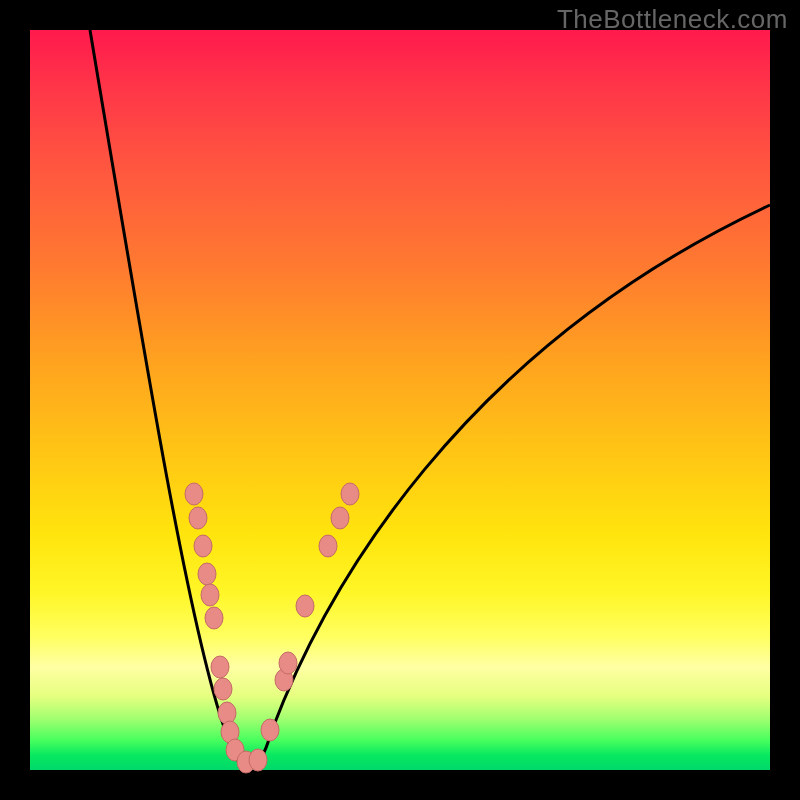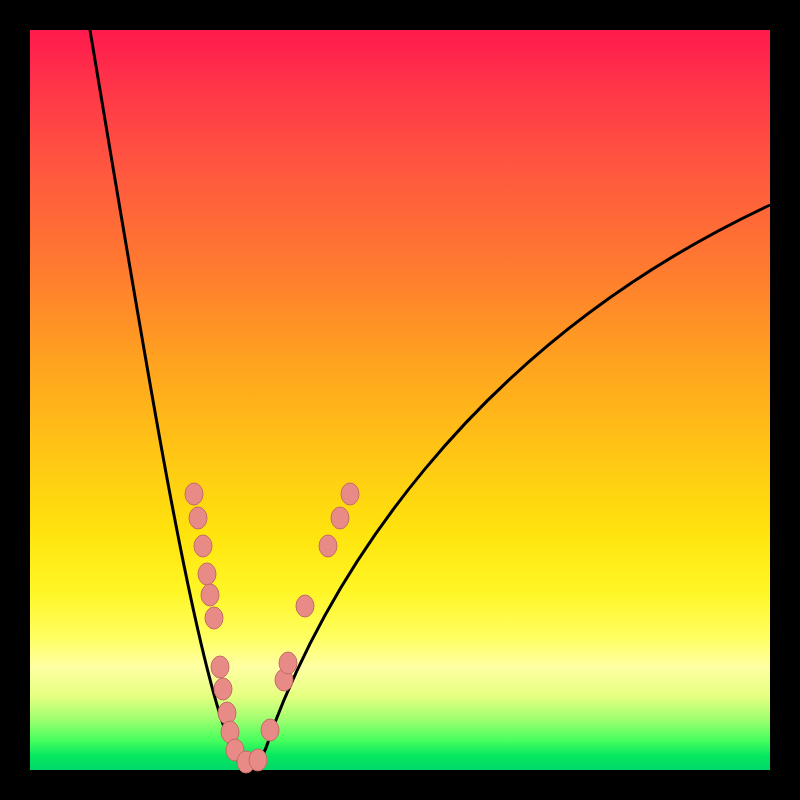--- a/index.html
+++ b/index.html
@@ -58,20 +58,21 @@
     top: 0;
     width: 740px;
     height: 740px;
     overflow: visible;
   }
 </style>
 </head>
 <body>
 
 <div class="frame">
+  <div class="watermark">TheBottleneck.com</div>
 
   <div class="plot">
     <svg class="curve" viewBox="0 0 740 740">
       <path fill="none" stroke="#000" stroke-width="3" d="M 60 0 C 120 360, 160 600, 195 700 C 202 725, 208 735, 218 737 C 228 737, 234 727, 242 700 C 295 560, 430 320, 740 175"></path>
       <g id="markers">
           <ellipse cx="164" cy="464" rx="9" ry="11" fill="#e88a86" stroke="#c46b66" stroke-width="1"></ellipse>
           <ellipse cx="168" cy="488" rx="9" ry="11" fill="#e88a86" stroke="#c46b66" stroke-width="1"></ellipse>
           <ellipse cx="173" cy="516" rx="9" ry="11" fill="#e88a86" stroke="#c46b66" stroke-width="1"></ellipse>
           <ellipse cx="177" cy="544" rx="9" ry="11" fill="#e88a86" stroke="#c46b66" stroke-width="1"></ellipse>
           <ellipse cx="180" cy="565" rx="9" ry="11" fill="#e88a86" stroke="#c46b66" stroke-width="1"></ellipse>

